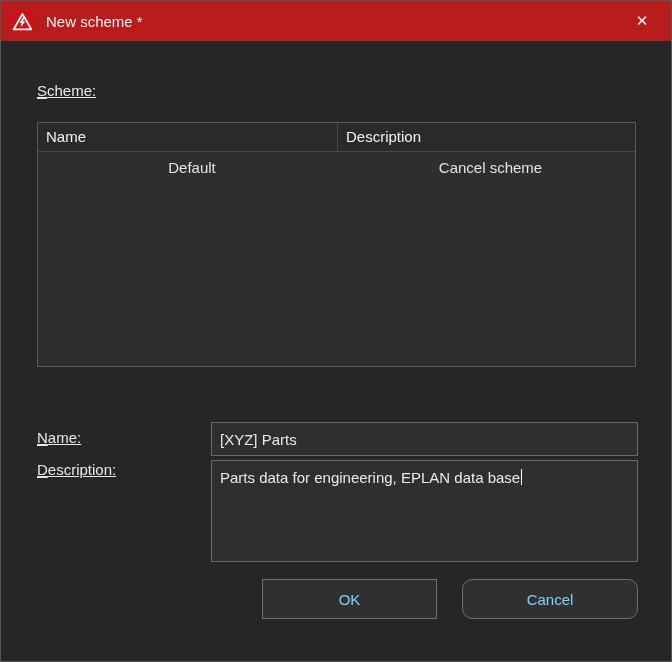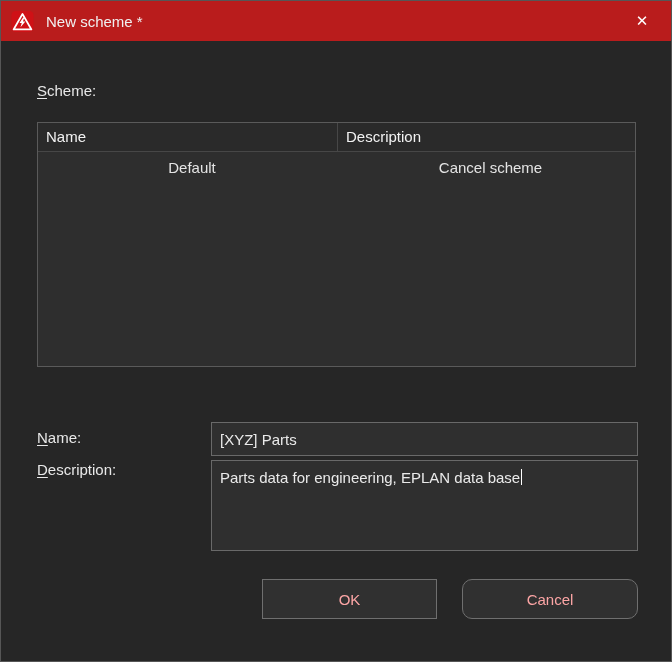--- a/index.html
+++ b/index.html
@@ -56,20 +56,21 @@
     cursor: pointer;
     background: transparent;
     border: none;
   }
 
   
   .field-label {
     position: absolute;
     font-size: 15px;
     color: #e8e8e8;
+    text-decoration: underline;
   }
   .mnemonic {
     text-decoration: underline;
     text-underline-offset: 2px;
   }
   .label-scheme { left: 36px; top: 81px; }
   .label-name   { left: 36px; top: 428px; }
   .label-desc   { left: 36px; top: 460px; }
 
   
@@ -131,21 +132,21 @@
     font-family: "Liberation Sans", sans-serif;
     font-size: 15px;
     padding: 0 8px;
     outline: none;
   }
   .desc-box {
     position: absolute;
     left: 210px;
     top: 459px;
     width: 427px;
-    height: 91px;
+    height: 102px;
     background: #2f2f2f;
     border: 1px solid #696969;
     color: #eaeaea;
     font-size: 15px;
     padding: 7px 8px;
     line-height: 19px;
     cursor: text;
   }
   .caret {
     display: inline-block;
@@ -156,21 +157,21 @@
     margin-left: 1px;
   }
 
   
   .btn {
     position: absolute;
     top: 578px;
     height: 40px;
     background: #303030;
     border: 1px solid #6f6f6f;
-    color: #fca5a5;
+    color: #7dd3fc;
     font-family: "Liberation Sans", sans-serif;
     font-size: 15px;
     cursor: pointer;
   }
   .btn-ok     { left: 261px; width: 175px; }
   .btn-cancel { left: 461px; width: 176px; border-radius: 10px; }
 </style>
 </head>
 <body>
 

